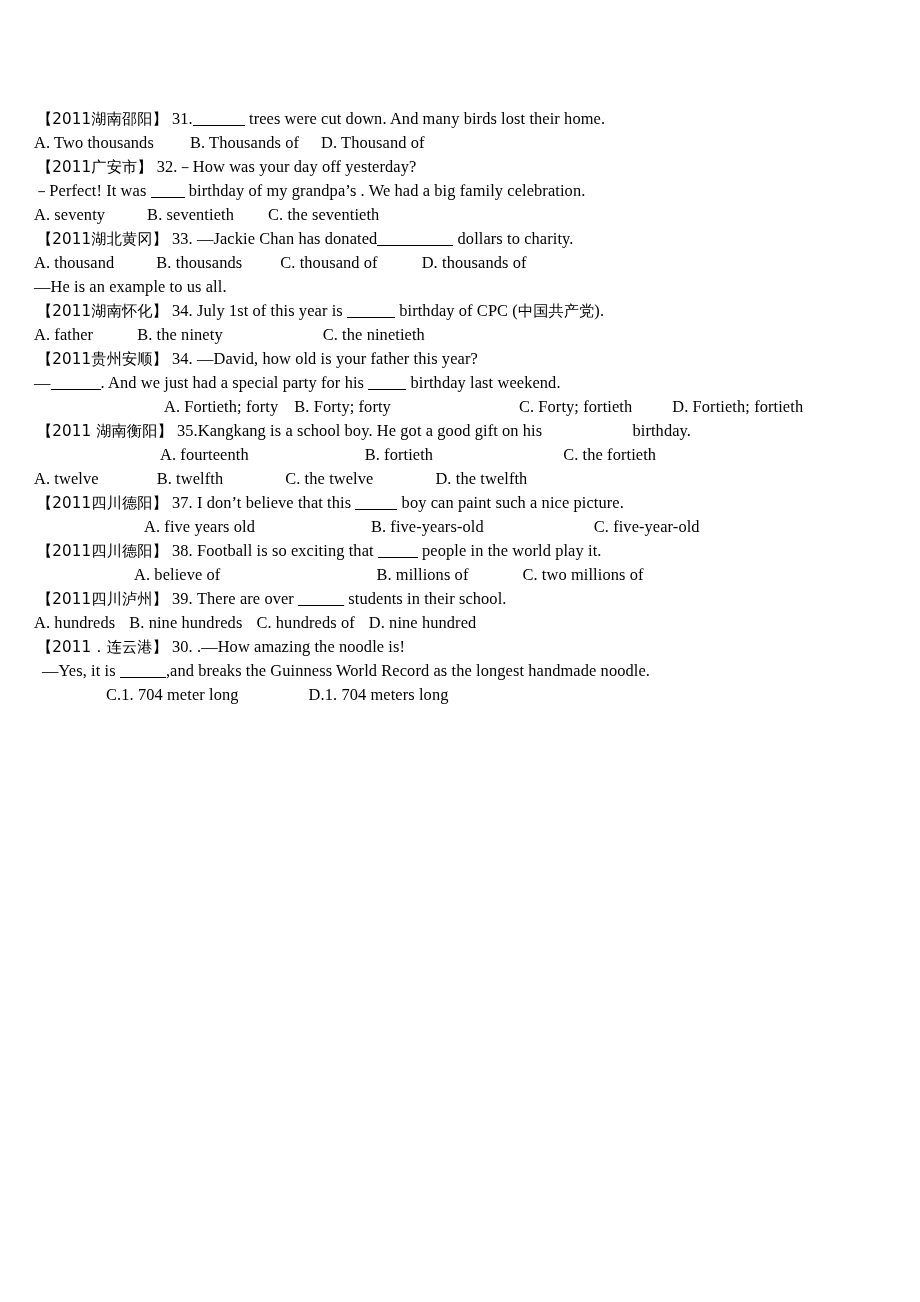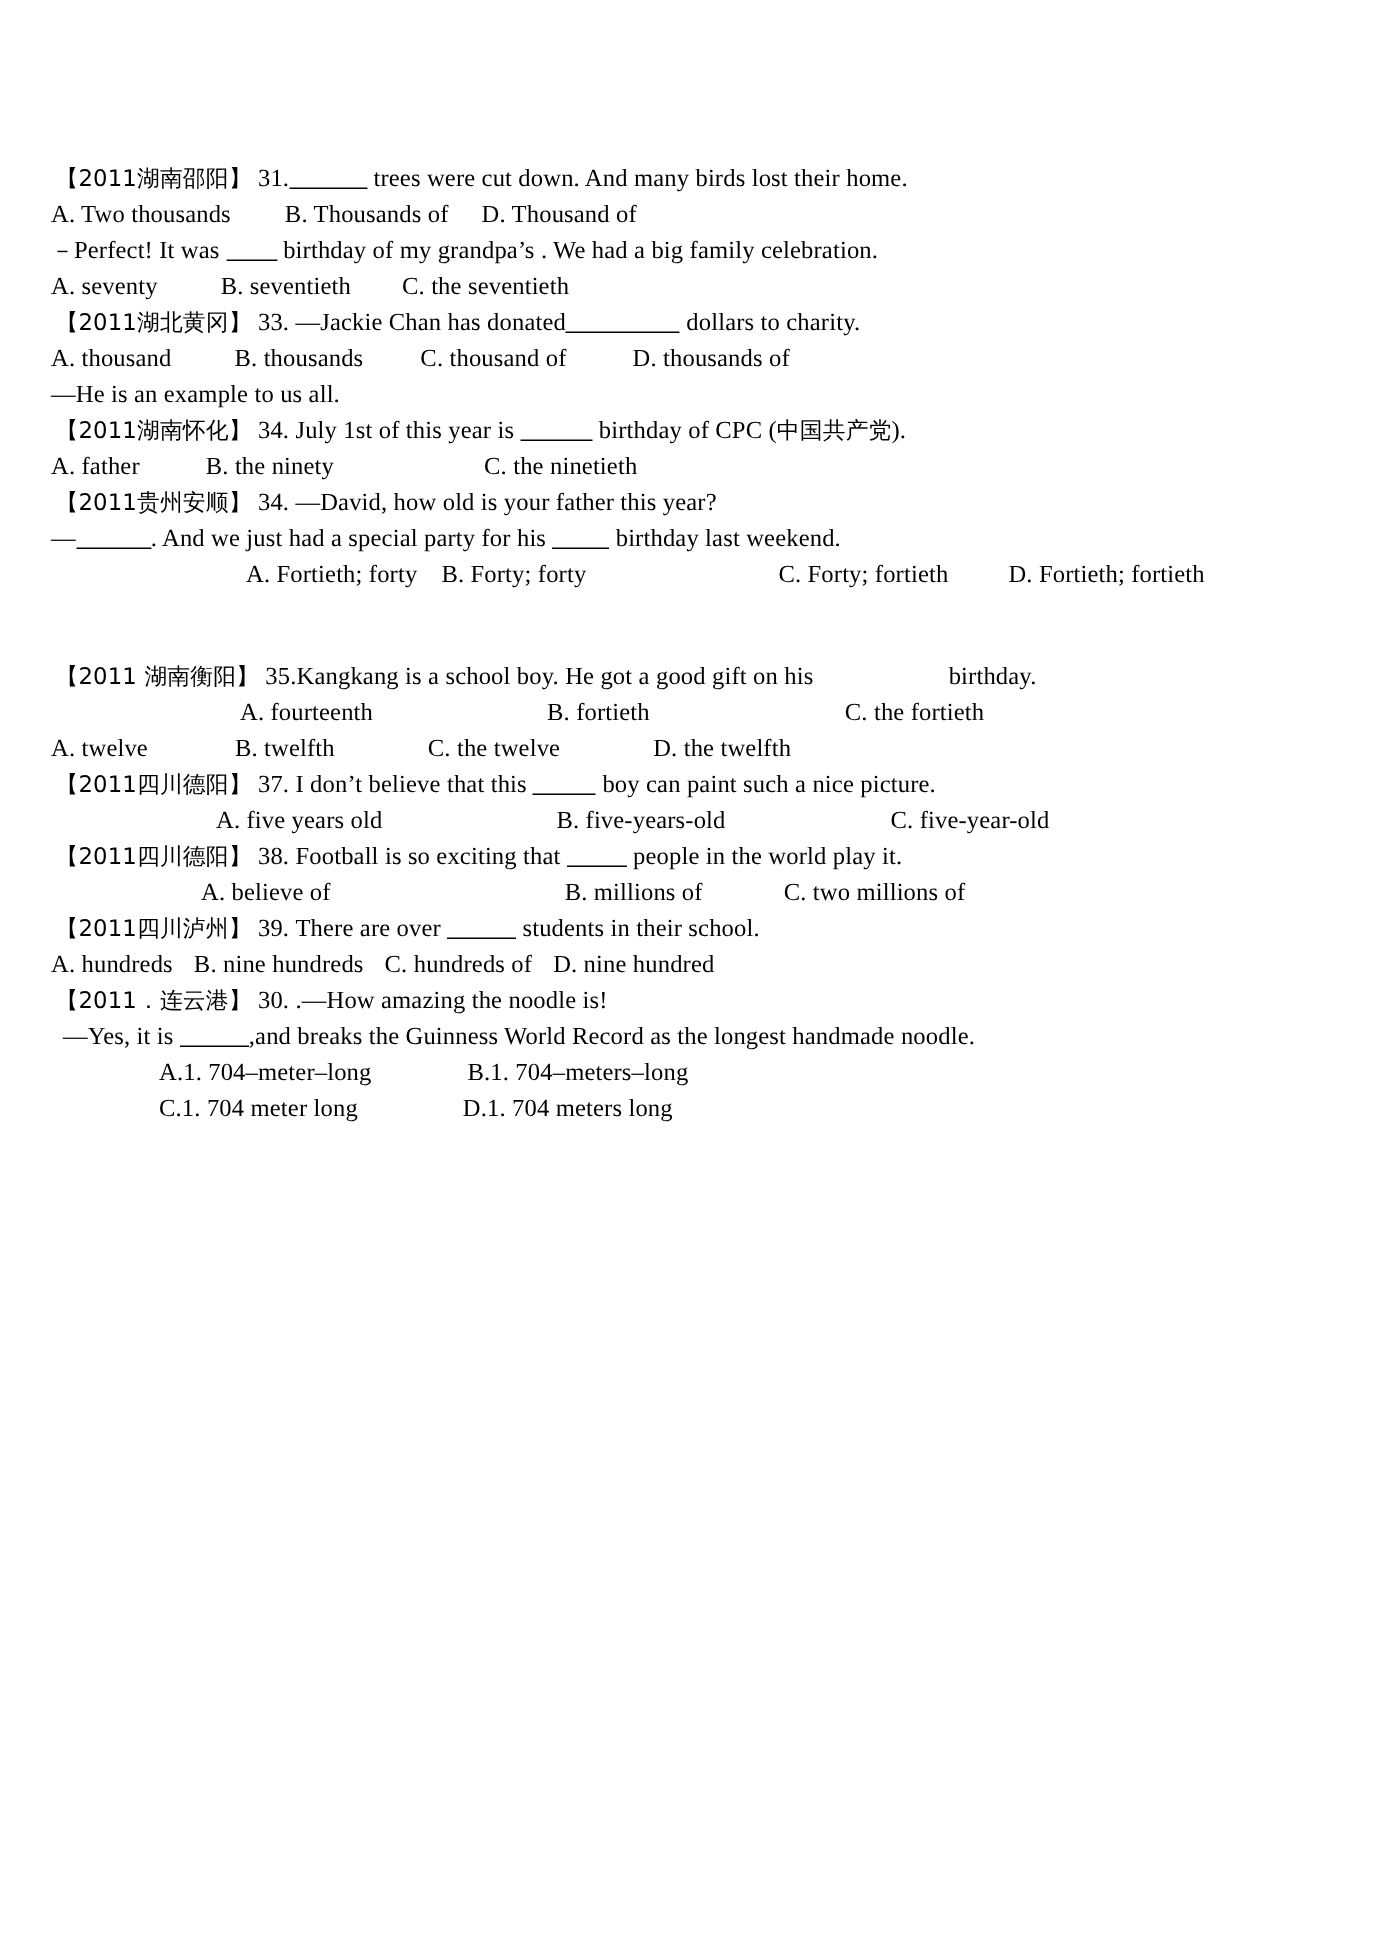--- a/index.html
+++ b/index.html
@@ -50,37 +50,37 @@
     display: inline-block;
   }
 </style>
 </head>
 <body>
 
 <div class="page">
   <div class="content" id="content">
       <div class="line" style="padding-left: 3px;"><span class="cn">【2011湖南邵阳】</span><span class=""> 31.</span><span class="blank" style="width: 52px;"></span><span class=""> trees were cut down. And many birds lost their home.</span></div>
       <div class="line"><span class="">A. Two thousands</span><span class="gap" style="width: 36px;"></span><span class="">B. Thousands of</span><span class="gap" style="width: 22px;"></span><span class="">D. Thousand of</span></div>
+      <div class="line" style="padding-left: 3px;"><span class="cn">【2011广安市】</span><span class=""> 32.</span><span class="cn">－</span><span class="">How was your day off yesterday?</span></div>
       <div class="line"><span class="cn">－</span><span class="">Perfect! It was </span><span class="blank" style="width: 34px;"></span><span class=""> birthday of my grandpa’s . We had a big family celebration.</span></div>
       <div class="line"><span class="">A. seventy</span><span class="gap" style="width: 42px;"></span><span class="">B. seventieth</span><span class="gap" style="width: 34px;"></span><span class="">C. the seventieth</span></div>
       <div class="line" style="padding-left: 3px;"><span class="cn">【2011湖北黄冈】</span><span class=""> 33. —Jackie Chan has donated</span><span class="blank" style="width: 76px;"></span><span class=""> dollars to charity.</span></div>
       <div class="line"><span class="">A. thousand</span><span class="gap" style="width: 42px;"></span><span class="">B. thousands</span><span class="gap" style="width: 38px;"></span><span class="">C. thousand of</span><span class="gap" style="width: 44px;"></span><span class="">D. thousands of</span></div>
       <div class="line"><span class="">—He is an example to us all.</span></div>
       <div class="line" style="padding-left: 3px;"><span class="cn">【2011湖南怀化】</span><span class=""> 34. July 1st of this year is </span><span class="blank" style="width: 48px;"></span><span class=""> birthday of CPC (</span><span class="cn">中国共产党</span><span class="">).</span></div>
       <div class="line"><span class="">A. father</span><span class="gap" style="width: 44px;"></span><span class="">B. the ninety</span><span class="gap" style="width: 100px;"></span><span class="">C. the ninetieth</span></div>
       <div class="line" style="padding-left: 3px;"><span class="cn">【2011贵州安顺】</span><span class=""> 34. —David, how old is your father this year?</span></div>
       <div class="line"><span class="">—</span><span class="blank" style="width: 50px;"></span><span class="">. And we just had a special party for his </span><span class="blank" style="width: 38px;"></span><span class=""> birthday last weekend.</span></div>
       <div class="line"><span class="gap" style="width: 130px;"></span><span class="">A. Fortieth; forty</span><span class="gap" style="width: 16px;"></span><span class="">B. Forty; forty</span><span class="gap" style="width: 128px;"></span><span class="">C. Forty; fortieth</span><span class="gap" style="width: 40px;"></span><span class="">D. Fortieth; fortieth</span></div>
-      <div class="line" style="padding-left: 3px; margin-top: 44px;"><span class="cn">【2011 湖南衡阳】</span><span class=""> 35.Kangkang is a school boy. He got a good gift on his </span><span class="gap" style="width: 86px;"></span><span class="">birthday.</span></div>
+      <div class="line" style="padding-left: 3px;"><span class="cn">【2011 湖南衡阳】</span><span class=""> 35.Kangkang is a school boy. He got a good gift on his </span><span class="gap" style="width: 86px;"></span><span class="">birthday.</span></div>
       <div class="line"><span class="gap" style="width: 126px;"></span><span class="">A. fourteenth</span><span class="gap" style="width: 116px;"></span><span class="">B. fortieth</span><span class="gap" style="width: 130px;"></span><span class="">C. the fortieth</span></div>
       <div class="line"><span class="">A. twelve</span><span class="gap" style="width: 58px;"></span><span class="">B. twelfth</span><span class="gap" style="width: 62px;"></span><span class="">C. the twelve</span><span class="gap" style="width: 62px;"></span><span class="">D. the twelfth</span></div>
       <div class="line" style="padding-left: 3px;"><span class="cn">【2011四川德阳】</span><span class=""> 37. I don’t believe that this </span><span class="blank" style="width: 42px;"></span><span class=""> boy can paint such a nice picture.</span></div>
       <div class="line"><span class="gap" style="width: 110px;"></span><span class="">A. five years old</span><span class="gap" style="width: 116px;"></span><span class="">B. five-years-old</span><span class="gap" style="width: 110px;"></span><span class="">C. five-year-old</span></div>
       <div class="line" style="padding-left: 3px;"><span class="cn">【2011四川德阳】</span><span class=""> 38. Football is so exciting that </span><span class="blank" style="width: 40px;"></span><span class=""> people in the world play it.</span></div>
       <div class="line"><span class="gap" style="width: 100px;"></span><span class="">A. believe of</span><span class="gap" style="width: 156px;"></span><span class="">B. millions of</span><span class="gap" style="width: 54px;"></span><span class="">C. two millions of</span></div>
       <div class="line" style="padding-left: 3px;"><span class="cn">【2011四川泸州】</span><span class=""> 39. There are over </span><span class="blank" style="width: 46px;"></span><span class=""> students in their school.</span></div>
       <div class="line"><span class="">A. hundreds</span><span class="gap" style="width: 14px;"></span><span class="">B. nine hundreds</span><span class="gap" style="width: 14px;"></span><span class="">C. hundreds of</span><span class="gap" style="width: 14px;"></span><span class="">D. nine hundred</span></div>
       <div class="line" style="padding-left: 3px;"><span class="cn">【2011．连云港】</span><span class=""> 30. .—How amazing the noodle is!</span></div>
       <div class="line" style="padding-left: 8px;"><span class="">—Yes, it is </span><span class="blank" style="width: 46px;"></span><span class="">,and breaks the Guinness World Record as the longest handmade noodle.</span></div>
-      <div class="line"><span class="gap" style="width: 72px;"></span><span class="">A.1. 704–meter–long</span><span class="gap" style="width: 64px;"></span><span class="">B.1. 704–meters–long</span></div>
       <div class="line"><span class="gap" style="width: 72px;"></span><span class="">C.1. 704 meter long</span><span class="gap" style="width: 70px;"></span><span class="">D.1. 704 meters long</span></div>
     </div>
 </div>
 
 </body></html>

